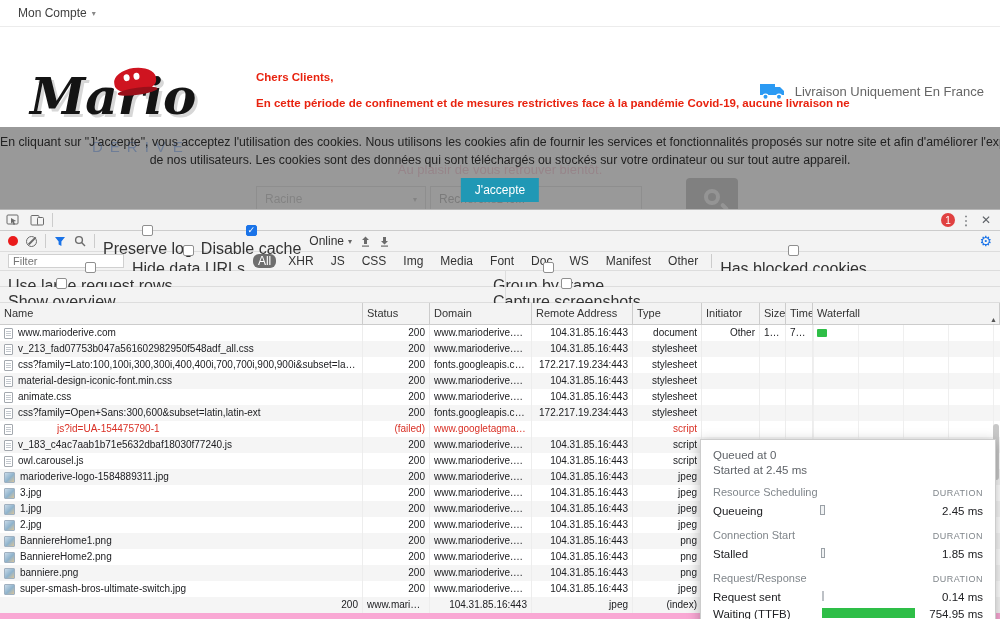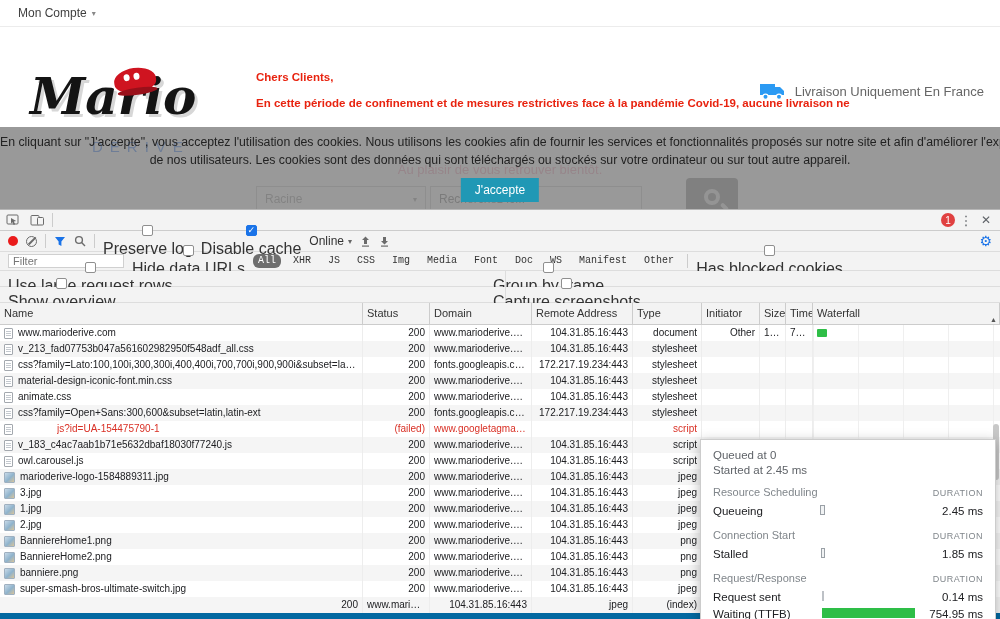--- a/index.html
+++ b/index.html
@@ -84,29 +84,29 @@
   .box.checked:after { content:"✓"; position:absolute; left:1px; top:-1px; color:#fff; font-size:9px; }
   .online { display:flex; align-items:center; gap:4px; }
   .online .chev { font-size:8px; color:#666; }
   .gear { margin-left:auto; color:#1a73e8; font-size:14px; line-height:1; }
 
   .filterbar { height:19px; display:flex; align-items:center; gap:8px; padding:0 8px;
                background:#f3f3f3; border-bottom:1px solid #ddd; }
   .filter-input { width:116px; height:14px; border:1px solid #d0d0d0; background:#fff;
                   font-size:11px; padding:0 4px; color:#333; font-family:"Liberation Sans",sans-serif; }
   .pillwrap { display:flex; align-items:center; gap:7px; }
-  .pill { font-size:10px; color:#333; padding:0 5px; border-radius:6px; line-height:14px;font-family:Liberation Mono, monospace; }
+  .pill { font-size:12px; color:#333; padding:0 5px; border-radius:6px; line-height:14px; }
   .pill.active { background:#6e6e6e; color:#fff; }
 
   .optrow { height:16px; display:flex; align-items:center; padding:0 8px; background:#f3f3f3;
             border-bottom:1px solid #ddd; position:relative; }
   .optcol2 { position:absolute; left:493px; }
   .optdiv { position:absolute; left:505px; top:0; bottom:0; width:1px; background:#ddd; }
 
-  .ntable { position:absolute; top:93px; left:0; right:0; bottom:0; background:#0369a1; }
+  .ntable { position:absolute; top:93px; left:0; right:0; bottom:0; background:#f9a8d4; }
   .nhead { display:grid; grid-template-columns:var(--cols); height:22px; background:#f3f3f3;
            border-bottom:1px solid #ccc; font-size:11px; color:#333; }
   .nhead > div { padding:0 4px; line-height:21px; border-right:1px solid #ccc;
                  overflow:hidden; white-space:nowrap; position:relative; }
   .scroll-up { position:absolute; right:2px; top:6px; font-size:7px; color:#555; }
 
   .nrow { display:grid; grid-template-columns:var(--cols); height:16px; background:#fff; font-size:10px; color:#202124;text-align:right; }
   .nrow.alt { background:#f5f5f5; }
   .cell { padding:0 4px; line-height:16px; border-right:1px solid #ededed;
           overflow:hidden; white-space:nowrap; text-overflow:ellipsis; }

